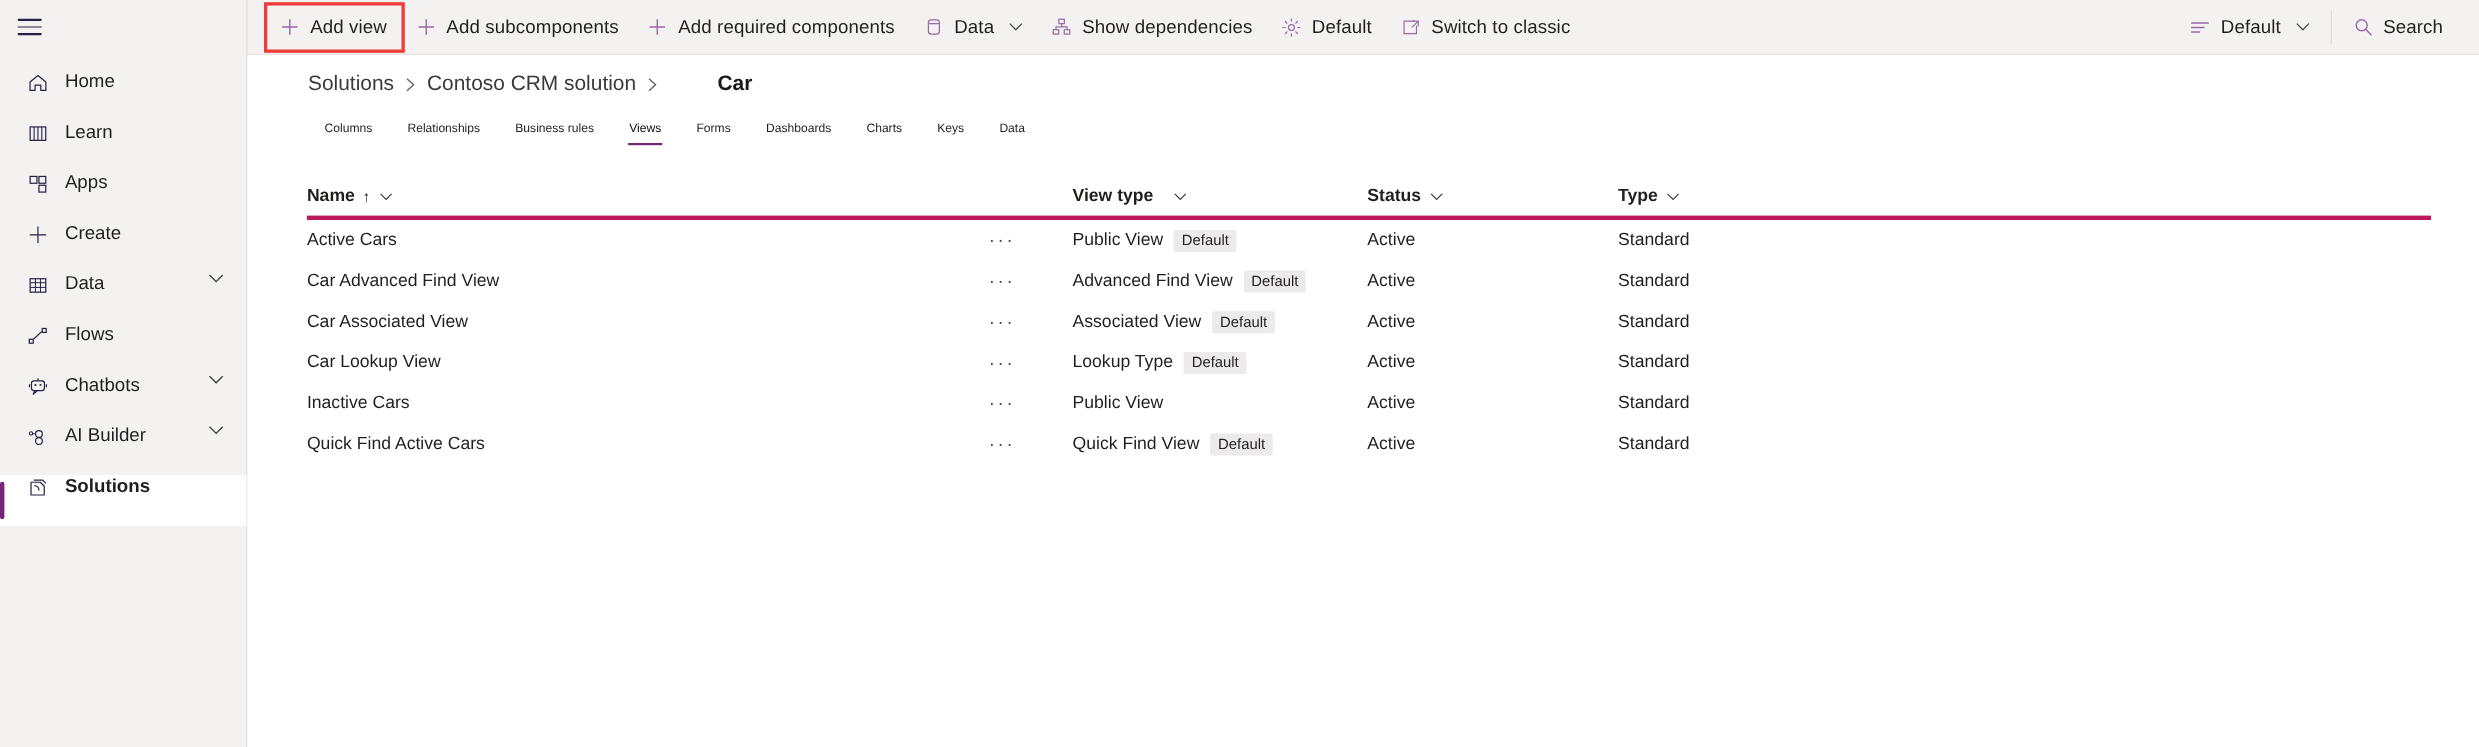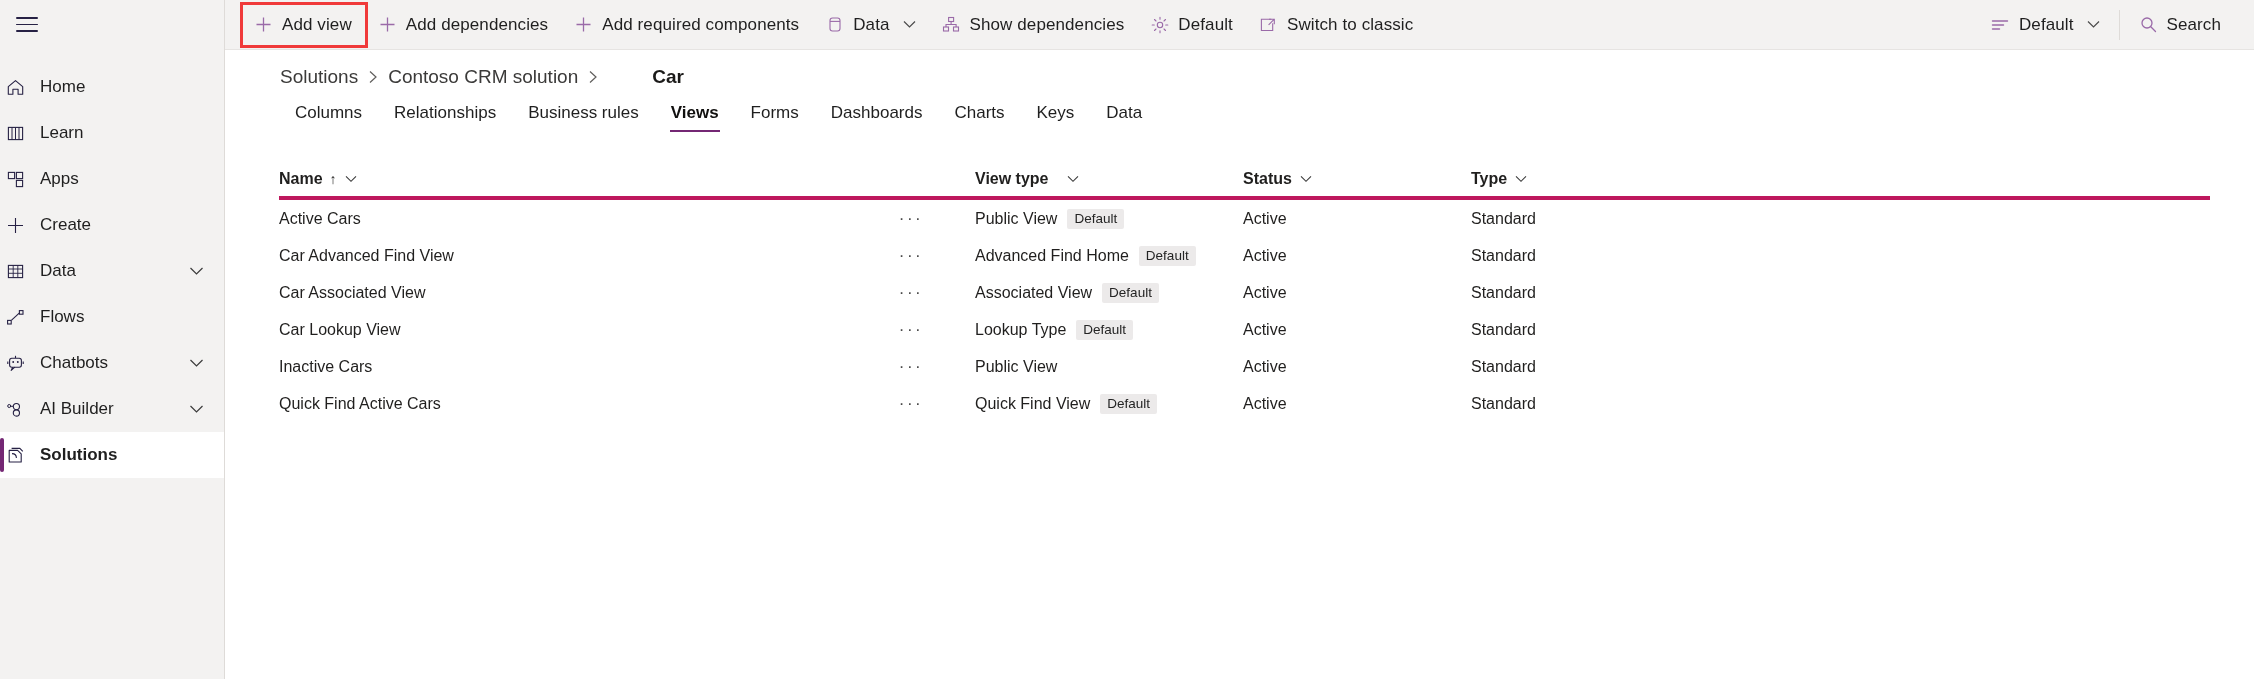--- a/index.html
+++ b/index.html
@@ -88,22 +88,22 @@
     width: 225px; min-width: 225px;
     background: #f3f2f1;
     border-right: 1px solid #dedbd8;
     padding-top: 14px;
     display: flex; flex-direction: column;
   }
   .nav-item {
     position: relative;
     height: 46px;
     display: flex;
-    align-items: center;
-    padding-left: 4px;
+    align-items: flex-start;
+    padding-left: 23px;
     cursor: pointer;
     color: #1f1f1f;
     font-size: 17px;
   }
   .nav-item .nav-icon {
     width: 22px; height: 22px;
     display: inline-flex; align-items: center; justify-content: center;
     color: #262144;
     margin-right: 14px;
   }
@@ -145,26 +145,26 @@
 
   .tabs {
     display: flex; align-items: flex-end;
     padding: 14px 0 0 54px;
     gap: 0;
     height: 44px;
   }
   .tab {
     position: relative;
     padding: 0 16px 9px 16px;
-    font-size: 17px;
+    font-size: 11px;
     color: #1f1f1f;
     white-space: nowrap;
     cursor: pointer;
   }
-  .tab.active { font-weight: 700; color: #11100f; }
+  .tab.active { font-weight: 400; color: #11100f; }
   .tab.active::after {
     content: "";
     position: absolute;
     left: 15px; right: 15px; bottom: 0;
     height: 2.5px; background: #742774;
   }
 
   
   .grid {
     margin: 30px 0 0 0;
@@ -239,21 +239,21 @@
         </span>
         <span>Add view</span>
       </div>
 
       <div class="cmd">
         <span class="glyph">
           <svg width="17" height="17" viewBox="0 0 17 17">
               <path d="M8.5 1.5v14M1.5 8.5h14" stroke="#9a6aa8" stroke-width="1.3" fill="none"></path>
             </svg>
         </span>
-        <span>Add dependencies</span>
+        <span>Add subcomponents</span>
       </div>
 
       <div class="cmd">
         <span class="glyph">
           <svg width="17" height="17" viewBox="0 0 17 17">
               <path d="M8.5 1.5v14M1.5 8.5h14" stroke="#9a6aa8" stroke-width="1.3" fill="none"></path>
             </svg>
         </span>
         <span>Add required components</span>
       </div>
@@ -536,21 +536,21 @@
               </div>
               <div class="col-status">Active</div>
               <div class="col-type">Standard</div>
             </div>
             <div class="grid-row">
               <div class="col-name">Car Advanced Find View</div>
               <div class="col-ctx">
                 <span class="ctx-dots">···</span>
               </div>
               <div class="col-vtype">
-                <span>Advanced Find Home</span>
+                <span>Advanced Find View</span>
                 <span class="badge">Default</span>
               </div>
               <div class="col-status">Active</div>
               <div class="col-type">Standard</div>
             </div>
             <div class="grid-row">
               <div class="col-name">Car Associated View</div>
               <div class="col-ctx">
                 <span class="ctx-dots">···</span>
               </div>

